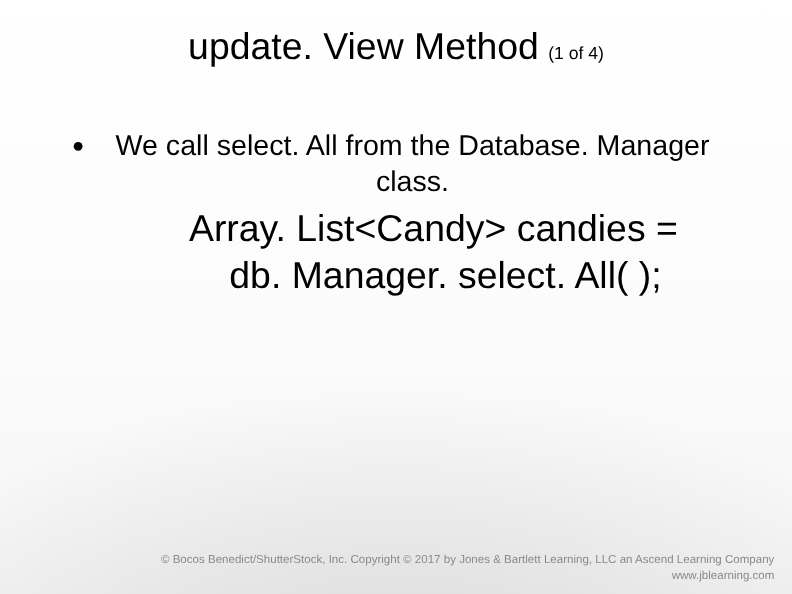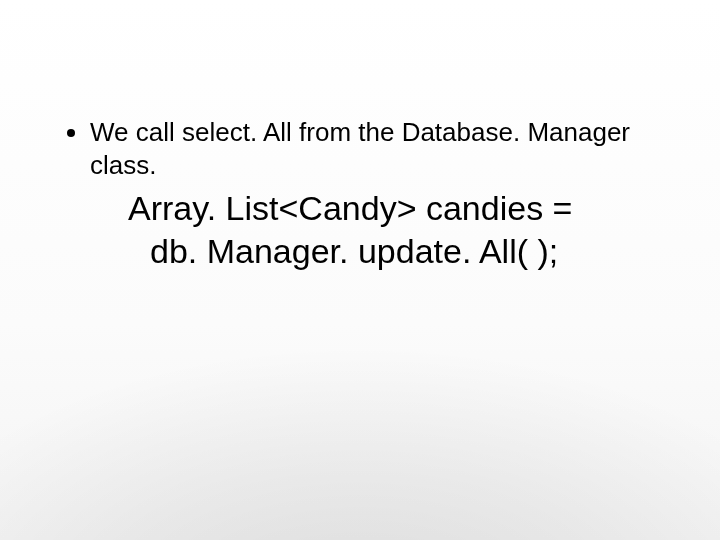--- a/index.html
+++ b/index.html
@@ -47,20 +47,21 @@
     position: absolute;
     top: 116px;
     left: 60px;
     right: 60px;
     color: #000;
   }
   ul.bullet {
     list-style: disc;
     margin: 0;
     padding-left: 30px;
+    text-align: center;
   }
   ul.bullet > li {
     font-size: 26px;
     line-height: 1.28;
   }
   .code-block {
     margin-top: 4px;
     padding-left: 38px;
     font-size: 34px;
     line-height: 1.28;
@@ -76,27 +77,35 @@
     color: #8a8a8a;
     line-height: 1.35;
   }
   .footer .link { color: #8a8a8a; }
 </style>
 </head>
 <body>
 
 <div class="slide">
 
+  <div class="title-wrap">
+    <span class="title">update. View Method</span>
+    <span class="subtitle">(1 of 4)</span>
+  </div>
 
   <div class="body">
     <ul class="bullet">
       <li>
         <span>We call select. All from the Database. Manager class.</span>
         <div class="code-block">
           <div>Array. List&lt;Candy&gt; candies =</div>
-          <div class="code-line2">db. Manager. update. All( );</div>
+          <div class="code-line2">db. Manager. select. All( );</div>
         </div>
       </li>
     </ul>
   </div>
 
+  <div class="footer">
+    <div>© Bocos Benedict/ShutterStock, Inc. Copyright © 2017 by Jones &amp; Bartlett Learning, LLC an Ascend Learning Company</div>
+    <div class="link">www.jblearning.com</div>
+  </div>
 
 </div>
 
 </body></html>

